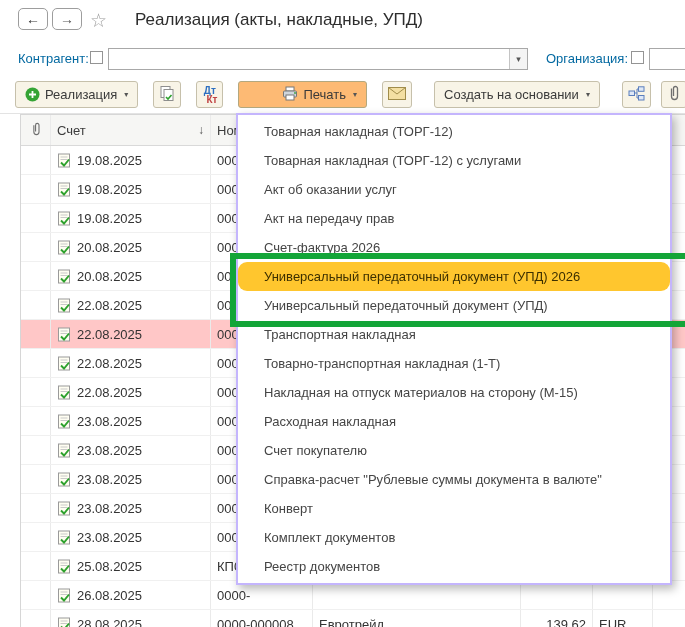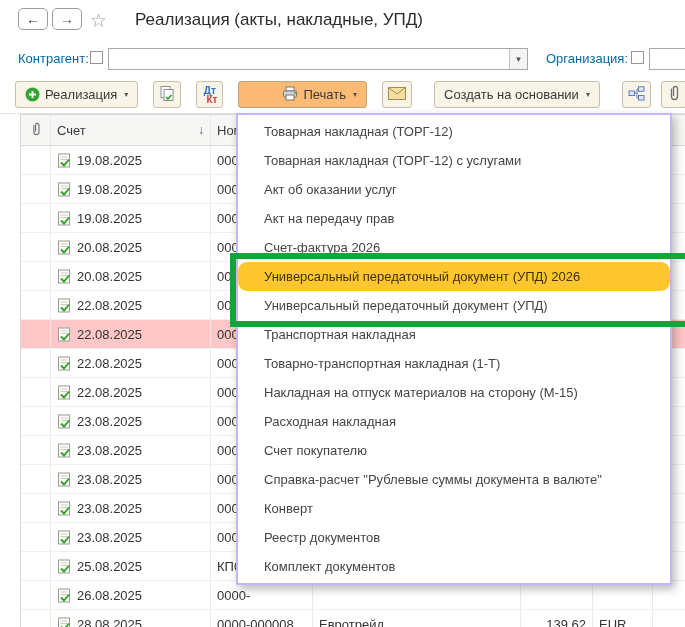--- a/index.html
+++ b/index.html
@@ -686,21 +686,21 @@
       <div class="mitem">Накладная на отпуск материалов на сторону (М-15)</div>
 
       <div class="mitem">Расходная накладная</div>
 
       <div class="mitem">Счет покупателю</div>
 
       <div class="mitem">Справка-расчет "Рублевые суммы документа в валюте"</div>
 
       <div class="mitem">Конверт</div>
 
+      <div class="mitem">Комплект документов</div>
+
       <div class="mitem">Реестр документов</div>
 
-      <div class="mitem">Комплект документов</div>
-
   </div>
 
   <div class="annotation"></div>
 
 </div>
 
 </body></html>

